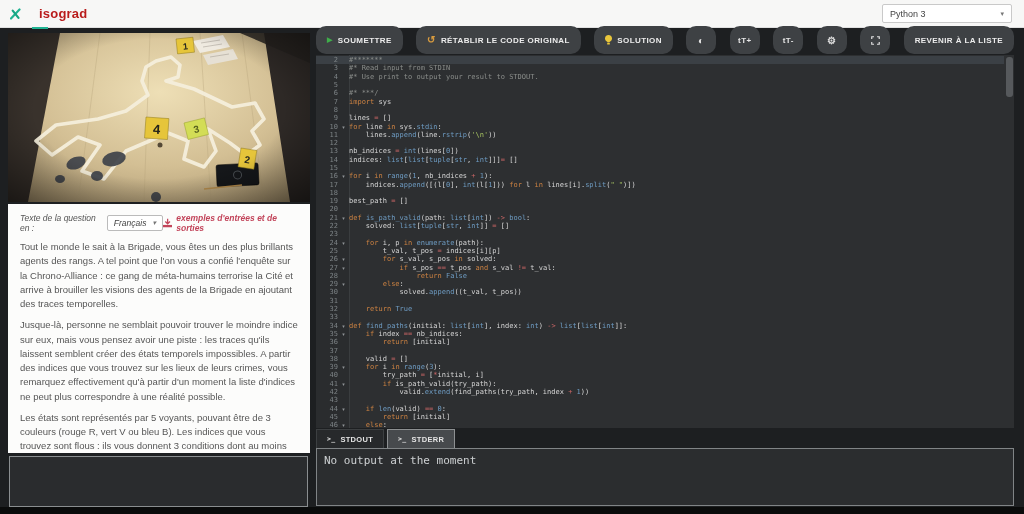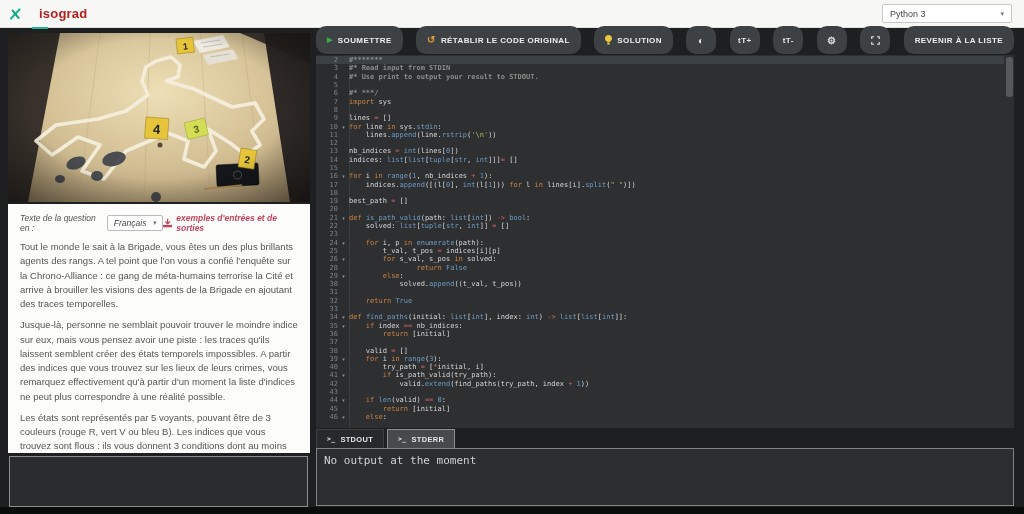--- a/index.html
+++ b/index.html
@@ -33,21 +33,21 @@
   .editor{position:absolute;left:316px;top:55px;width:698px;height:373px;background:#2d2f31;overflow:hidden;cursor:text;}
   .gutterbg{position:absolute;left:0;top:0;width:33px;height:100%;background:#2a2c2e;border-right:1px solid #3a3d3f;}
   .code-lines{position:absolute;left:0;top:1px;right:10px;}
   .cl{display:flex;height:8.3px;align-items:center;}
   .cl.active{background:#3b4045;}
   .ln{width:22px;text-align:right;color:#7d8386;flex-shrink:0;font-family:"DejaVu Sans Mono",monospace;font-size:7px;}
   .fold{width:11px;text-align:center;color:#8f9396;font-size:5px;flex-shrink:0;}
   .src{white-space:pre;color:#d6d6d6;font-family:"DejaVu Sans Mono",monospace;font-size:7px;}
   .src i{font-style:normal;}
   .kw{color:#cc8242;} .bi{color:#6e9cc3;} .fn{color:#6e9cc3;} .st{color:#a5c261;}
-  .cm{color:#8a8d8a;font-weight:bold;} .nu{color:#6e9cc3;} .op{color:#cc6666;}
+  .cm{color:#8a8d8a;} .nu{color:#6e9cc3;} .op{color:#cc6666;}
   .sb{position:absolute;right:1px;top:2px;width:7px;height:369px;}
   .sb .thumb{width:7px;height:40px;background:#56595c;border-radius:3px;cursor:pointer;}
 
   
   .tabs{position:absolute;left:316px;top:429px;height:19px;display:flex;gap:3px;}
   .tab{height:19px;display:flex;align-items:center;gap:5px;padding:0 10px;font-size:7.5px;font-weight:bold;
        color:#e4e4e4;background:#27292b;border:1px solid #3c3f41;border-bottom:none;box-sizing:border-box;cursor:pointer;
        letter-spacing:.3px;}
   .tab.active{background:#474a4d;border-color:#8d9092;}
   .ticon{font-family:"DejaVu Sans Mono",monospace;font-size:6.5px;}
@@ -349,20 +349,25 @@
           <span class="ln">25</span>
           <span class="fold"></span>
           <span class="src">        t_val, t_pos <i class="op">=</i> indices[i][p]</span>
         </div>
         <div class="cl">
           <span class="ln">26</span>
           <span class="fold">▾</span>
           <span class="src">        <i class="kw">for</i> s_val, s_pos <i class="kw">in</i> solved:</span>
         </div>
         <div class="cl">
+          <span class="ln">27</span>
+          <span class="fold">▾</span>
+          <span class="src">            <i class="kw">if</i> s_pos <i class="op">==</i> t_pos <i class="kw">and</i> s_val <i class="op">!=</i> t_val:</span>
+        </div>
+        <div class="cl">
           <span class="ln">28</span>
           <span class="fold"></span>
           <span class="src">                <i class="kw">return</i> <i class="bi">False</i></span>
         </div>
         <div class="cl">
           <span class="ln">29</span>
           <span class="fold">▾</span>
           <span class="src">        <i class="kw">else</i>:</span>
         </div>
         <div class="cl">

